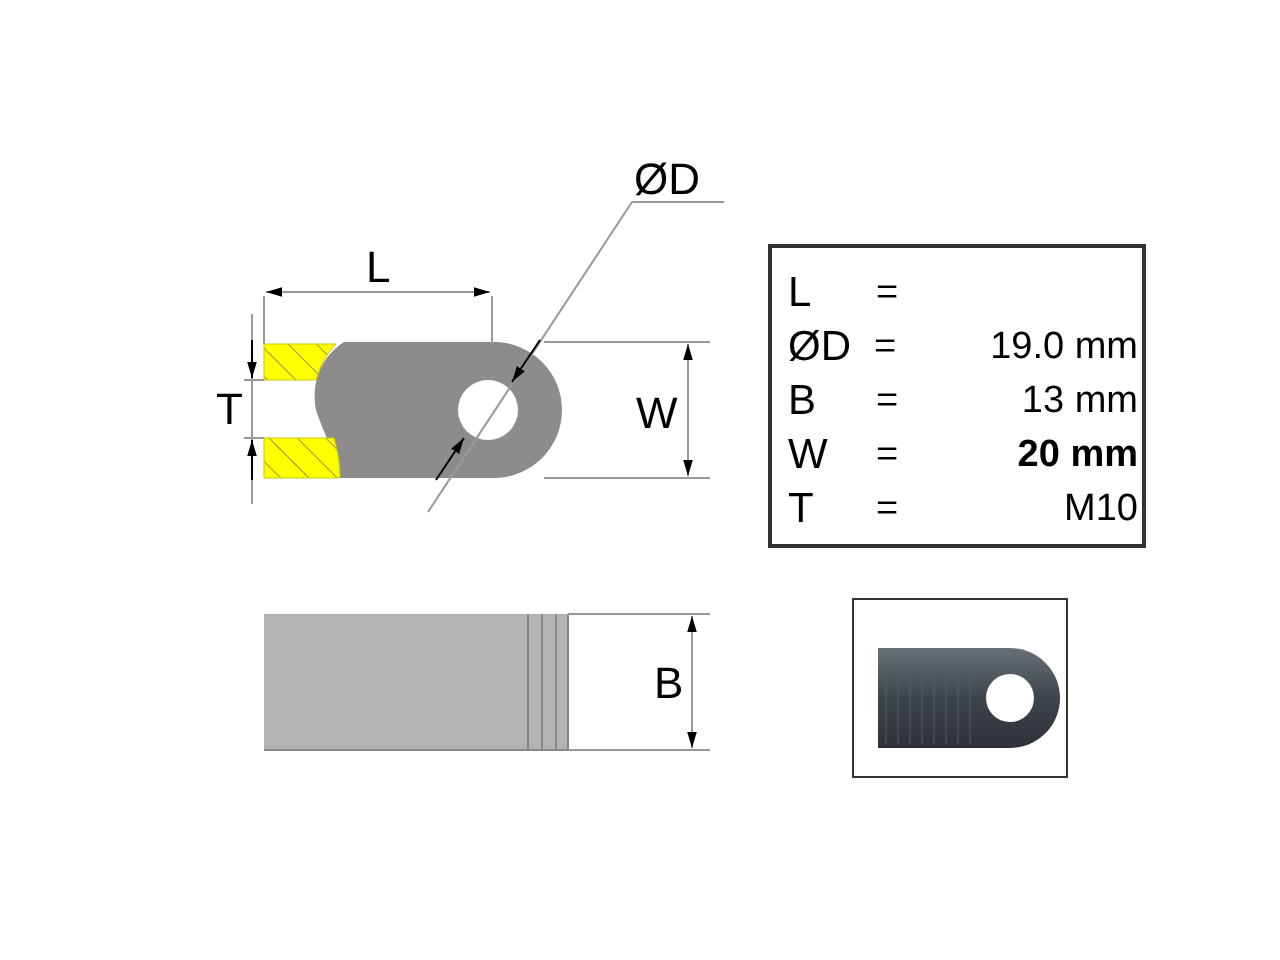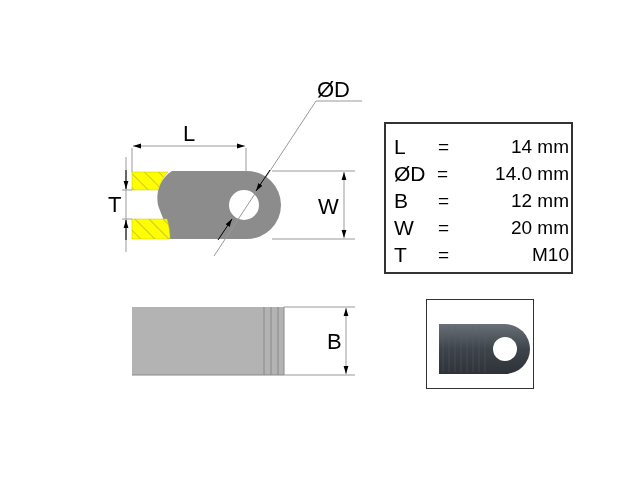--- a/index.html
+++ b/index.html
@@ -75,36 +75,35 @@
 <div class="lbl" style="left:183px; top:123px;">L</div>
 <div class="lbl" style="left:317px; top:79px;">ØD</div>
 <div class="lbl" style="left:108px; top:194px;">T</div>
 <div class="lbl" style="left:318px; top:196px;">W</div>
 <div class="lbl" style="left:327px; top:331px;">B</div>
 
 <div class="spec-box">
   <div class="spec-row" style="top:10px;">
     <span class="spec-key">L</span>
     <span class="spec-eq">=</span>
-    <span class="spec-val" style="right:0;">14 mm</span>
   </div>
   <div class="spec-row" style="top:37px;">
     <span class="spec-key">ØD</span>
     <span class="spec-eq" style="left:43px;">=</span>
-    <span class="spec-val" style="right:0;">14.0 mm</span>
+    <span class="spec-val" style="right:0;">19.0 mm</span>
   </div>
   <div class="spec-row" style="top:64px;">
     <span class="spec-key">B</span>
     <span class="spec-eq">=</span>
-    <span class="spec-val" style="right:0;">12 mm</span>
+    <span class="spec-val" style="right:0;">13 mm</span>
   </div>
   <div class="spec-row" style="top:91px;">
     <span class="spec-key">W</span>
     <span class="spec-eq">=</span>
-    <span class="spec-val" style="right:0;">20 mm</span>
+    <span class="spec-val" style="right:0;font-weight:bold;">20 mm</span>
   </div>
   <div class="spec-row" style="top:118px;">
     <span class="spec-key">T</span>
     <span class="spec-eq">=</span>
     <span class="spec-val" style="right:0;text-align:right;">M10</span>
   </div>
 </div>
 
 <div class="photo-box">
   <svg width="106" height="88" viewBox="0 0 106 88" style="position:absolute; left:0; top:0;">

